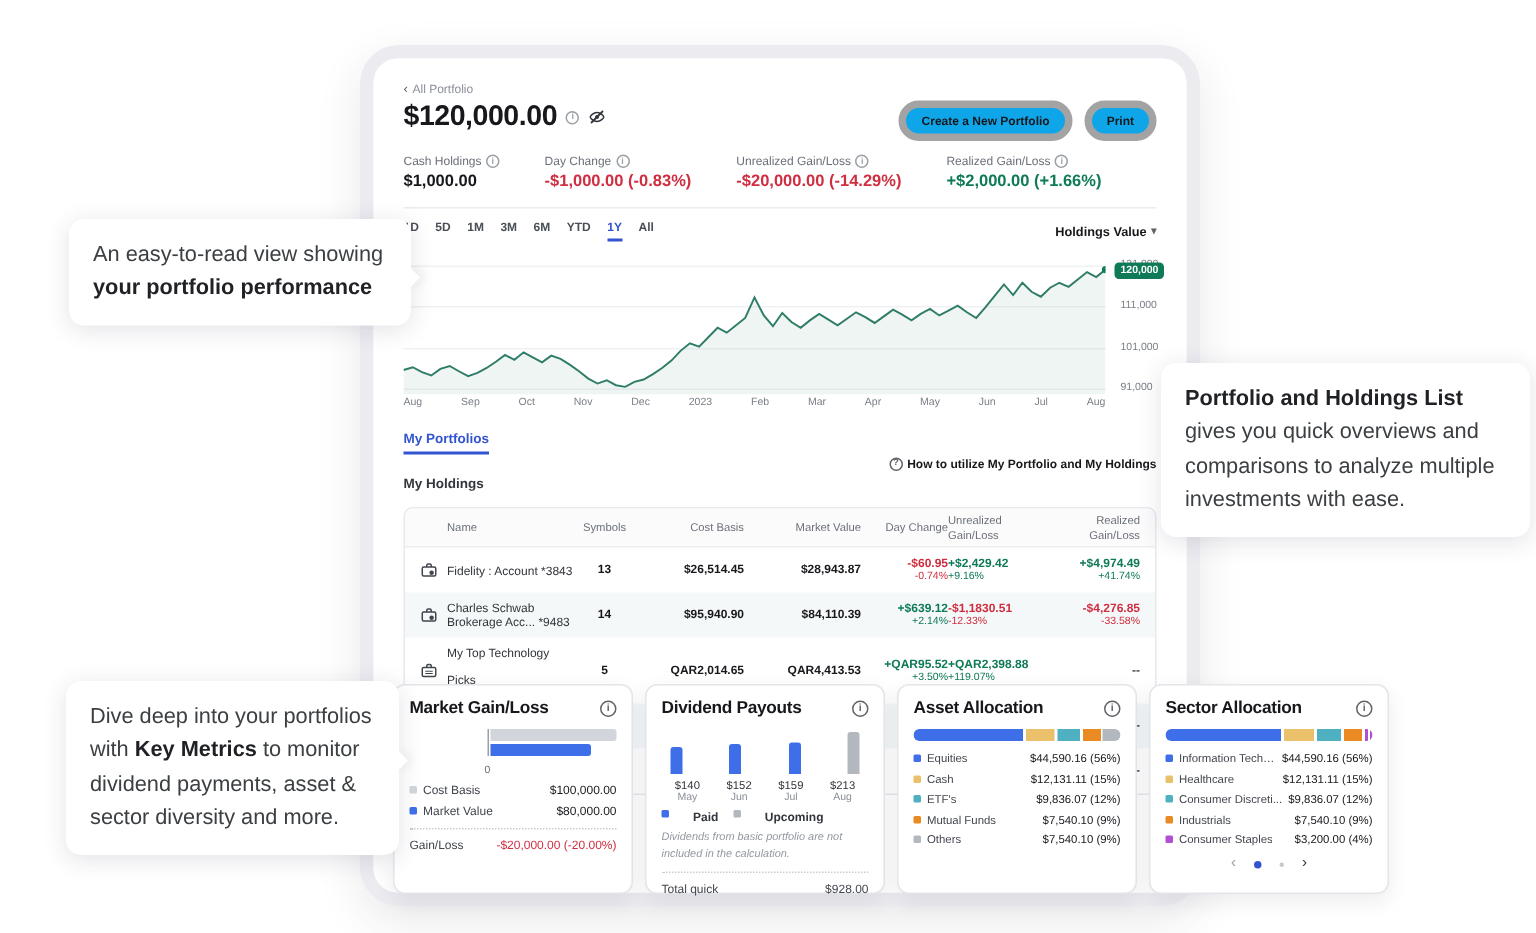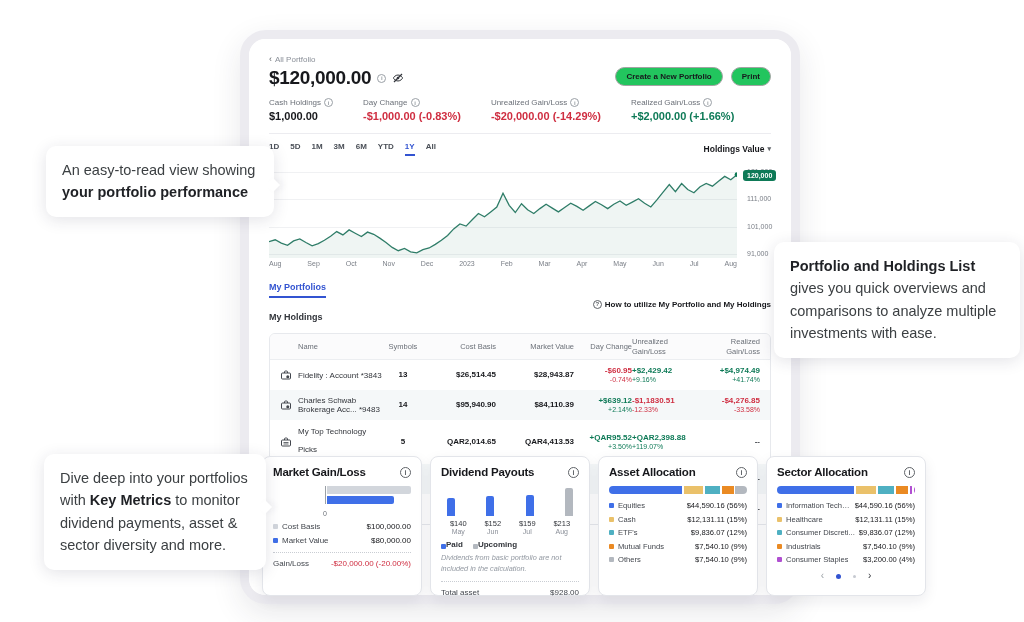--- a/index.html
+++ b/index.html
@@ -15,21 +15,21 @@
   
   .backrow { display:flex; align-items:center; gap:3px; color:#8a8f98; font-size:8px; }
   .chev { font-size:9px; line-height:1; color:#5f6368; }
   .hero-row { display:flex; align-items:flex-start; justify-content:space-between; margin-top:3px; }
   .total { display:flex; align-items:center; gap:6px; }
   .total-val { font-size:19px; font-weight:700; color:#17181c; letter-spacing:-0.3px; }
   .icirc { display:inline-flex; align-items:center; justify-content:center; width:9px; height:9px;
            border:1px solid #9aa0a6; border-radius:50%; color:#9aa0a6; font-size:6px; font-weight:700; }
   .eyeoff { width:12px; height:12px; }
   .hdr-btns { display:flex; gap:8px; }
-  .pill { border:1px solid #a3a3a3; border-radius:999px; background:#22c55e; padding:4px 10px;
+  .pill { border:5px solid #a3a3a3; border-radius:999px; background:#0ea5e9; padding:4px 10px;
           font-size:8px; font-weight:700; color:#17181c; white-space:nowrap; cursor:pointer; }
 
   .stats { display:flex; gap:30px; margin-top:9px; }
   .stat-label { display:flex; align-items:center; gap:3px; font-size:8px; color:#6b7078; }
   .stat-val { margin-top:3px; font-size:11px; font-weight:700; color:#17181c; }
   .red { color:#cf2e41 !important; }
   .green { color:#0e7a57 !important; }
   .hr { border-top:1px solid #ececf0; margin:11px 0 8px; }
 
   
@@ -103,21 +103,21 @@
 
   
   .div-bars { display:flex; justify-content:space-between; align-items:flex-end; height:30px; margin-top:8px; padding:0 6px; }
   .vbar { width:8px; border-radius:2px 2px 0 0; }
   .vbar.paid { background:#3f6fe8; } .vbar.upcoming { background:#b3b8bf; }
   .div-labels { display:flex; justify-content:space-between; padding:0 0; margin-top:3px; }
   .dl { width:25%; text-align:center; }
   .dl .amt { font-size:7.5px; color:#32353b; }
   .dl .mon { font-size:7px; color:#8a8f98; }
   .div-legend { display:flex; gap:10px; margin-top:5px; font-size:8px; font-weight:700; color:#32353b; }
-  .div-legend span.item { display:flex; align-items:flex-end; gap:0; }
+  .div-legend span.item { display:flex; align-items:flex-start; gap:16px; }
   .note { font-style:italic; font-size:7.3px; color:#9298a1; line-height:1.45; margin-top:4px; }
 
   
   .stack { display:flex; height:8px; border-radius:4px; overflow:hidden; gap:1.5px; margin-top:8px; }
   .stack > div { height:100%; }
   .alloc-list { margin-top:7px; }
   .alloc-row { display:flex; align-items:center; gap:4px; font-size:7.6px; color:#42464d; margin-top:4.6px; }
   .alloc-row .val { margin-left:auto; color:#17181c; white-space:nowrap; }
   .alloc-row .lab { white-space:nowrap; overflow:hidden; text-overflow:ellipsis; max-width:72px; }
   .carousel { display:flex; align-items:center; justify-content:center; gap:12px; margin-top:7px; }
@@ -449,21 +449,21 @@
           <span>Paid</span>
         </span>
       <span class="item">
           <span class="sw" style="background:#b3b8bf"></span>
           <span>Upcoming</span>
         </span>
     </div>
     <div class="note">Dividends from basic portfolio are not included in the calculation.</div>
     <div class="dotted"></div>
     <div class="card-foot">
-      <span>Total asset</span>
+      <span>Total quick</span>
       <span class="fv">$928.00</span>
     </div>
   </div>
 
   <div class="card" style="left:598px">
     <div class="card-title-row">
       <span class="card-title">Asset Allocation</span>
       <span class="info-lg">i</span>
     </div>
     <div class="stack">

